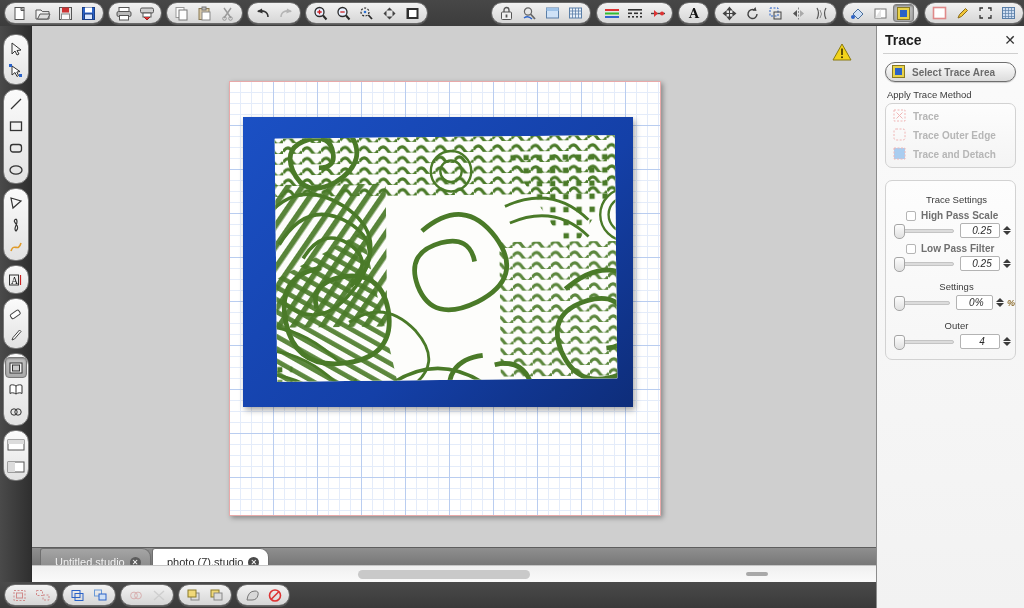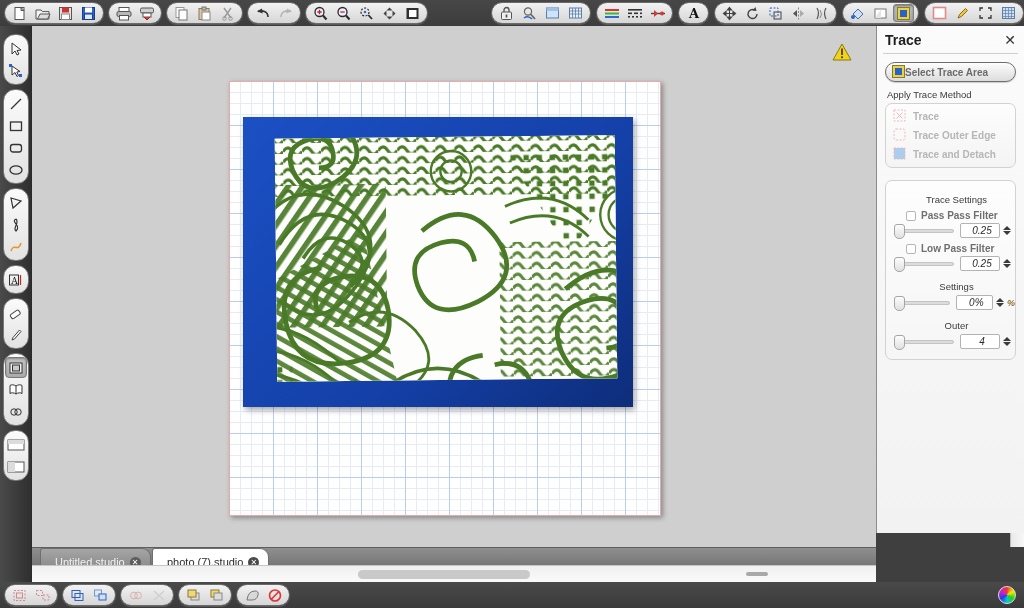--- a/index.html
+++ b/index.html
@@ -162,34 +162,34 @@
   }
   #wheel {
     position:absolute; right:8px; top:4px; width:18px; height:18px;
     border-radius:50%;
     background: conic-gradient(#e33,#ee0,#2c2,#0cc,#33e,#c2c,#e33);
     border:1px solid #ddd;
   }
 
   
   #panel {
-    position:absolute; right:0; top:26px; width:148px; height:507px;
+    position:absolute; right:0; top:26px; width:148px; height:582px;
     background: linear-gradient(#fbfbfb,#f2f2f2);
     border-left: 1px solid #8c8c8c;
   }
   #panelhead {
     display:flex; align-items:center; justify-content:space-between;
     padding: 6px 8px 4px 8px;
   }
   #paneltitle { font-size: 14px; font-weight: bold; color:#1e1e1e; }
   #panelclose { font-size: 14px; color:#333; line-height:1; }
   #panelrule { height:1px; background:#cfcfcf; margin: 1px 6px 8px 6px; }
 
   .pillbtn {
-    display:flex; align-items:center; 
+    display:flex; align-items:center; gap:7px;
     margin: 0 8px; height: 20px; padding: 0 6px;
     background: linear-gradient(#fdfdfd,#dcdcdc);
     border: 1px solid #6e6e6e; border-radius: 10px;
     box-shadow: 0 1px 1px rgba(0,0,0,.18);
     font-size: 10px; color: #6b6b6b; font-weight: bold;
   }
   .sectlabel {
     font-size: 9.5px; font-weight: normal; color:#3a3a3a;
     margin: 7px 0 3px 10px;
   }
@@ -875,21 +875,21 @@
         </span>
         <span>Trace and Detach</span>
       </div>
     </div>
 
     <div id="settings">
       <div class="sectlabel">Trace Settings</div>
 
       <div class="chkrow">
         <span class="chk"></span>
-        <span>Pass Pass Filter</span>
+        <span>High Pass Scale</span>
       </div>
       <div class="sliderrow">
         <span class="track">
             <span class="knob"></span>
           </span>
         <span class="numbox">0.25</span>
         <span class="spin">
             <i class="up"></i>
             <i class="dn"></i>
           </span>

